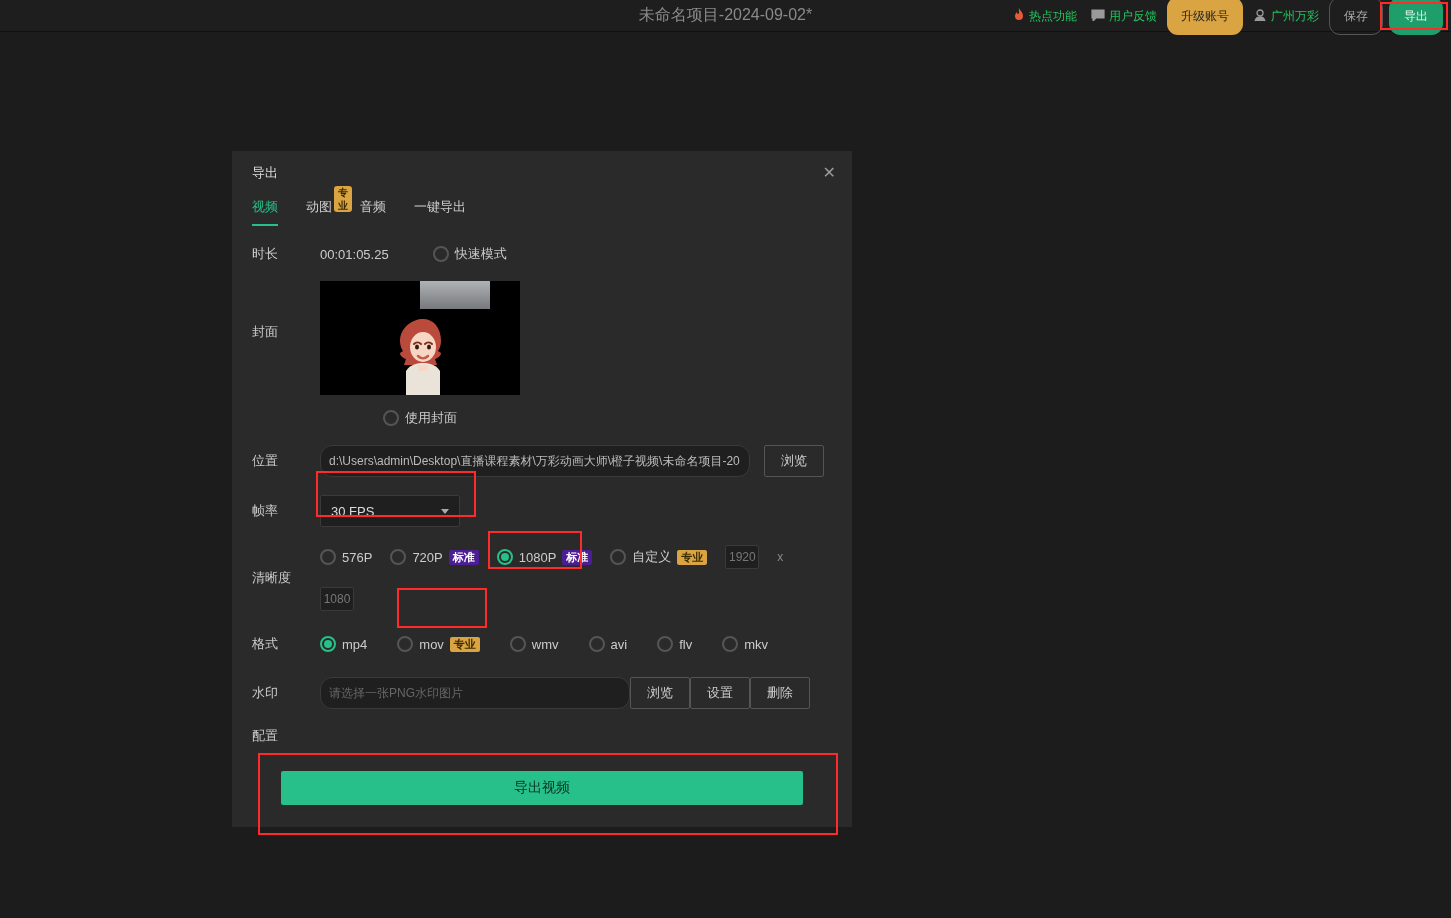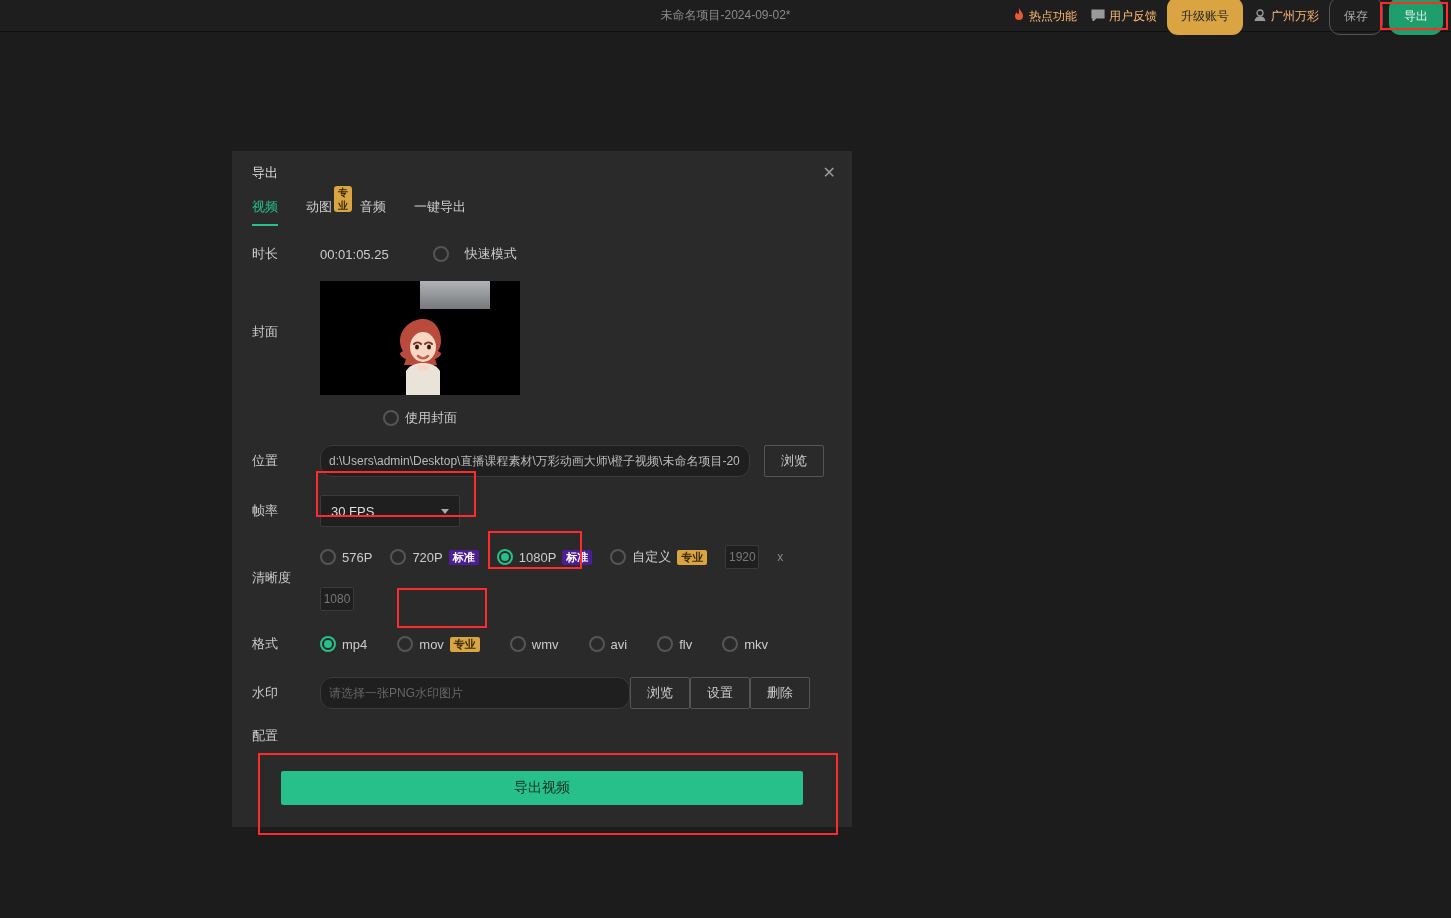--- a/index.html
+++ b/index.html
@@ -13,27 +13,27 @@
 
 .topbar {
   width: 100%; height: 32px;
   background: #1e1e1e;
   display: flex; align-items: center;
   border-bottom: 1px solid #101010;
   position: relative;
 }
 .topbar .title {
   position: absolute; left: 50%; transform: translateX(-50%);
-  color: #8a8a8a; font-size: 12px;
+  color: #8a8a8a; font-size: 16px;
 }
 .topbar-right {
   position: absolute; right: 8px; top: 0; height: 32px;
   display: flex; align-items: center; gap: 6px;
 }
-.tb-item { display: flex; align-items: center; gap: 4px; color: #fdba74; font-size: 12px; cursor: pointer; padding: 0 4px; }
+.tb-item { display: flex; align-items: center; gap: 4px; color: #22c55e; font-size: 12px; cursor: pointer; padding: 0 4px; }
 .flame-icon svg path { fill: #e75a35; }
 .chat-icon svg path, .user-icon svg path { fill: #9a9a9a; }
 .pill-btn {
   height: 38px; padding: 12px 14px; border-radius: 11px;
   display: flex; align-items: center; font-size: 12px; cursor: pointer;
 }
 .upgrade { background: #d9a441; color: #222; }
 .save-btn { background: transparent; border: 1px solid #555; color: #aaa; }
 .export-btn { background: #1e9e6a; color: #e8f5ef; border: 1px solid #1e9e6a; }
 .highlight-box { border: 2px solid #ff2b2b; }
@@ -79,21 +79,21 @@
   border: 2px solid #555; display: inline-block; position: relative; flex-shrink: 0;
 }
 .radio.checked { border-color: #27c08a; }
 .radio.checked::after {
   content: ""; position: absolute; left: 2px; top: 2px; width: 8px; height: 8px;
   border-radius: 50%; background: #27c08a;
 }
 .radio-item { display: flex; align-items: center; gap: 6px; color: #ccc; font-size: 13px; cursor: pointer; }
 
 .duration-val { color: #ccc; font-size: 13px; margin-right: 30px; }
-.fast-mode { display: flex; align-items: center; gap: 16px; color: #ccc; font-size: 13px; }
+.fast-mode { display: flex; align-items: center; gap: 6px; color: #ccc; font-size: 13px; }
 
 
 .cover-block { display: flex; flex-direction: column; gap: 8px; align-items: flex-start; }
 .thumb {
   width: 200px; height: 114px; background: #000; position: relative; overflow: hidden;
 }
 .thumb .bg-light {
   position: absolute; right: 30px; top: 0; width: 70px; height: 28px;
   background: linear-gradient(180deg,#cfd2d6,#8c8f93); opacity: .85;
 }

